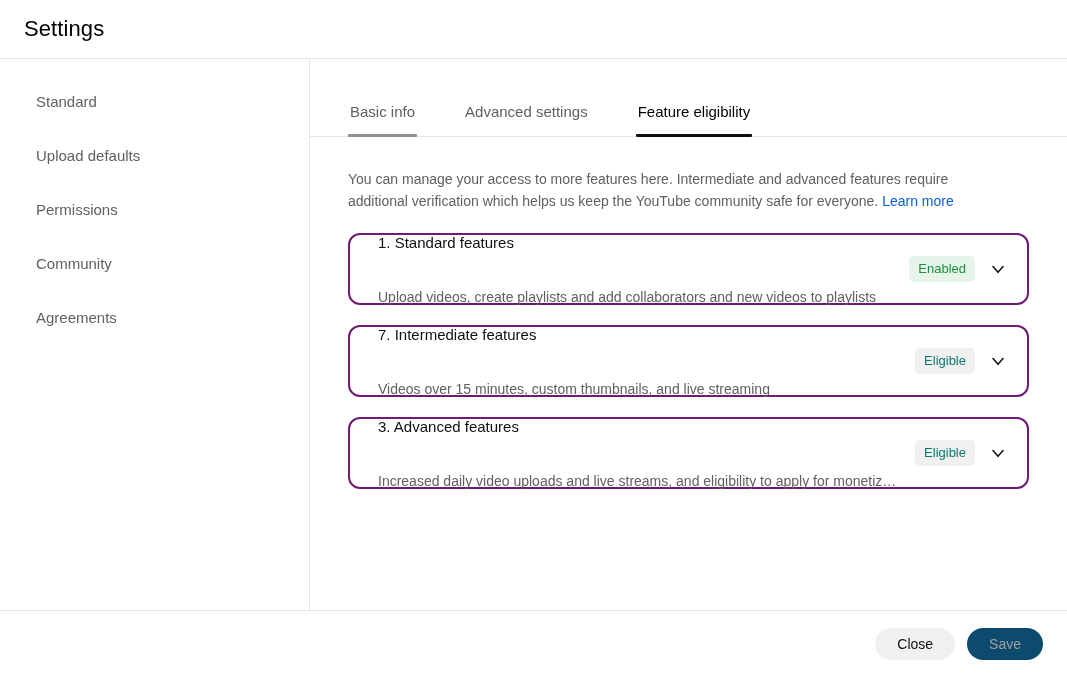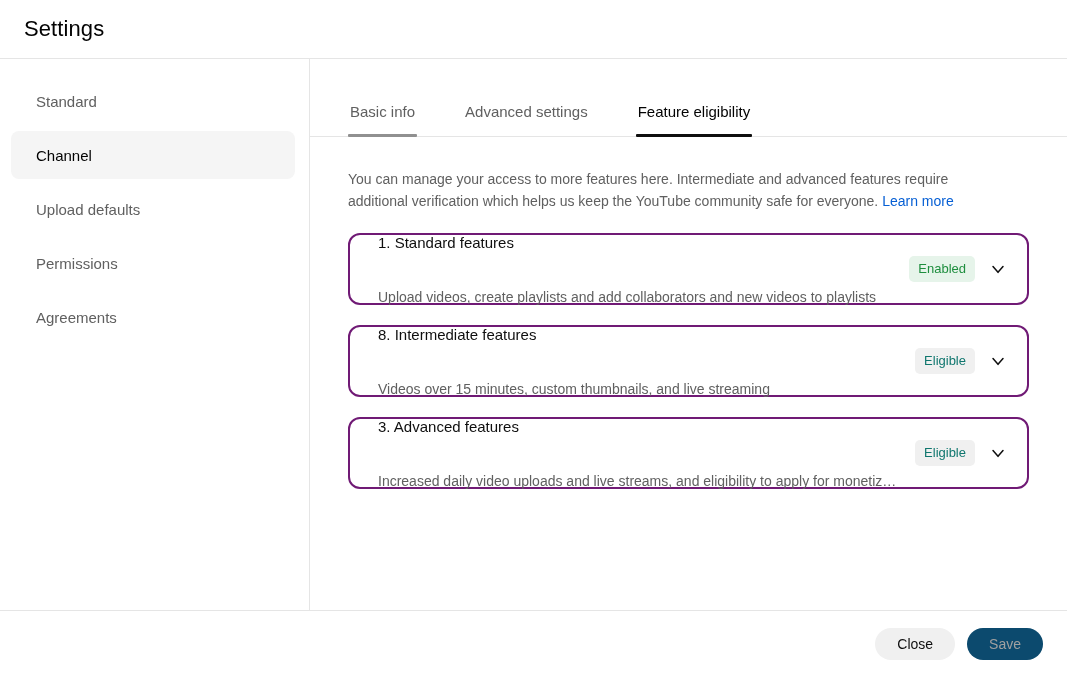--- a/index.html
+++ b/index.html
@@ -222,28 +222,28 @@
   <div class="dialog-header">
     <div class="dialog-title">Settings</div>
   </div>
 
   <div class="dialog-body">
 
     <nav class="sidebar">
       <div class="nav-item">
         <span>Standard</span>
       </div>
-      <div class="nav-item selected">
-        <span>Channel</span>
-      </div>
       <div class="nav-item">
         <span>Upload defaults</span>
       </div>
       <div class="nav-item">
         <span>Permissions</span>
+      </div>
+      <div class="nav-item">
+        <span>Community</span>
       </div>
       <div class="nav-item">
         <span>Agreements</span>
       </div>
     </nav>
 
     <div class="content">
 
       <div class="tabbar">
         <div class="tab hovered">
@@ -276,21 +276,21 @@
             <span class="chev">
               <svg width="20" height="20" viewBox="0 0 24 24" fill="none" stroke="#0f0f0f" stroke-width="1.8" stroke-linecap="round" stroke-linejoin="round">
                   <polyline points="6 9 12 16 18 9"></polyline>
                 </svg>
             </span>
           </div>
         </div>
 
         <div class="feature-card">
           <div class="fc-text">
-            <div class="fc-title">8. Intermediate features</div>
+            <div class="fc-title">7. Intermediate features</div>
             <div class="fc-desc">Videos over 15 minutes, custom thumbnails, and live streaming</div>
           </div>
           <div class="fc-right">
             <span class="badge eligible">Eligible</span>
             <span class="chev">
               <svg width="20" height="20" viewBox="0 0 24 24" fill="none" stroke="#0f0f0f" stroke-width="1.8" stroke-linecap="round" stroke-linejoin="round">
                   <polyline points="6 9 12 16 18 9"></polyline>
                 </svg>
             </span>
           </div>

